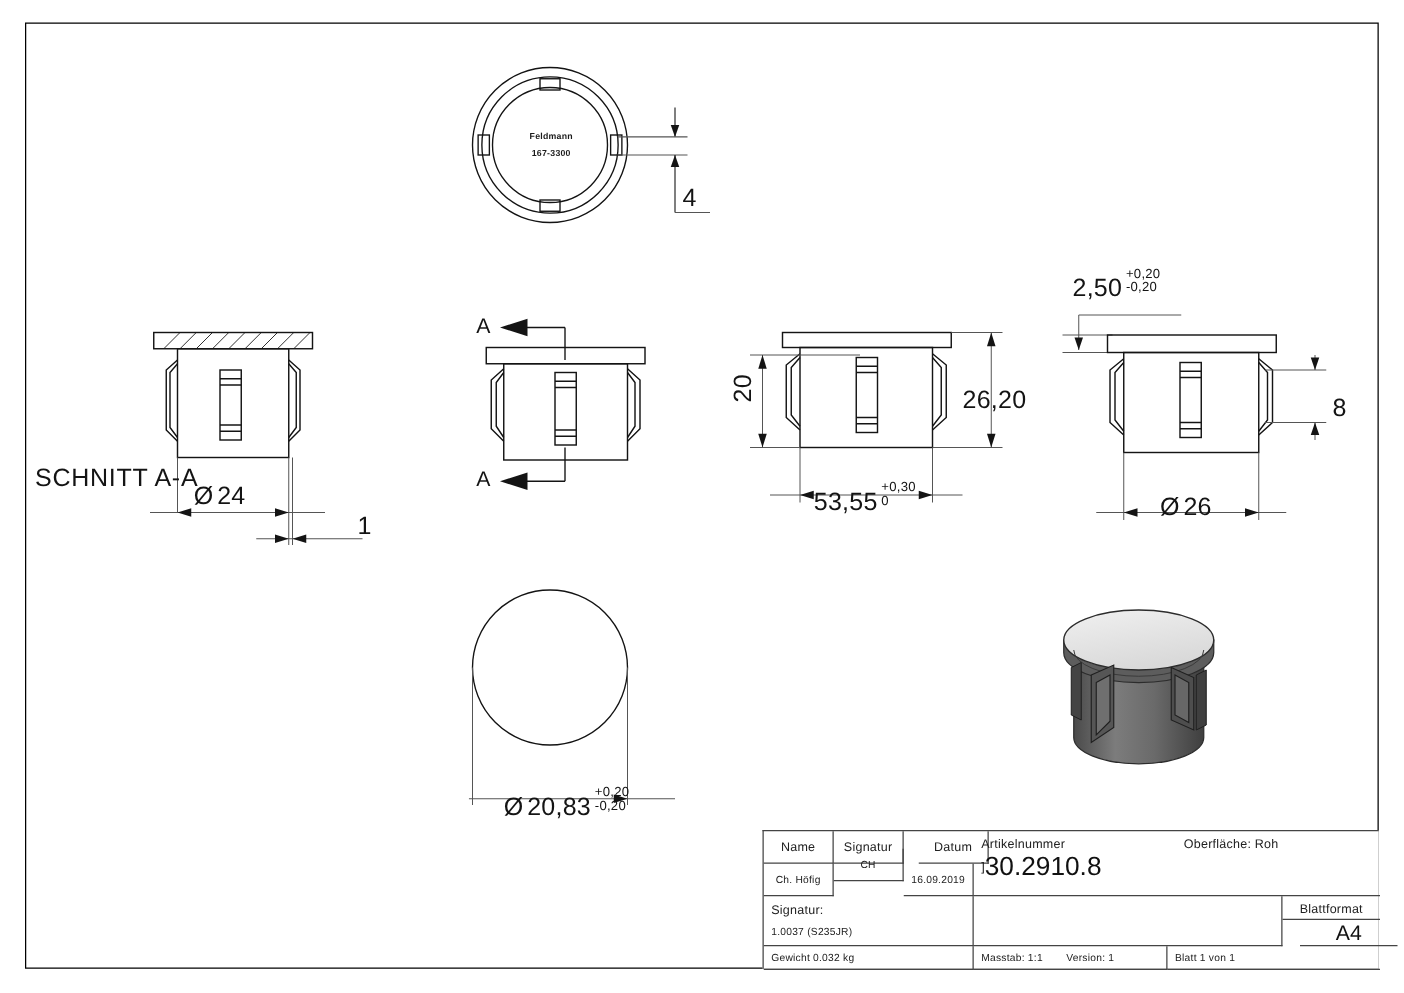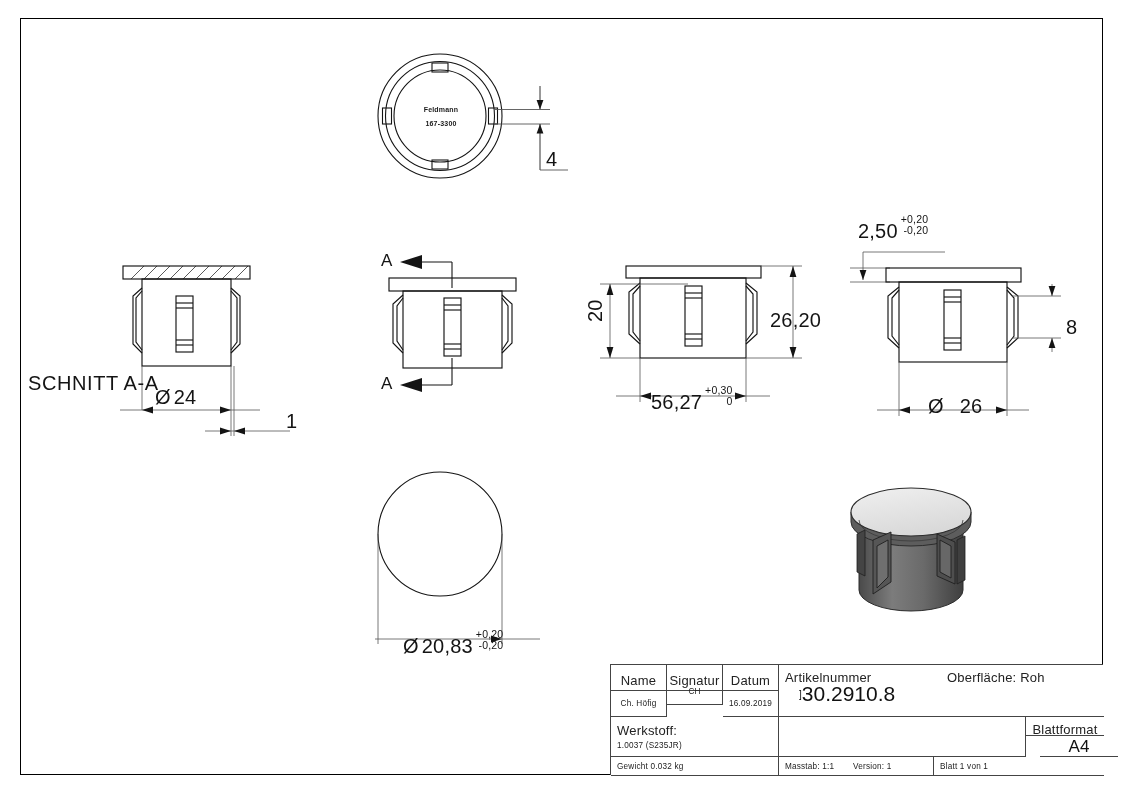--- a/index.html
+++ b/index.html
@@ -43,21 +43,21 @@
   .dim {
     font-size: 20px;
     letter-spacing: 0.2px;
   }
   .tol {
     display: inline-block;
     font-size: 10.5px;
     line-height: 10.5px;
     vertical-align: 0.42em;
     margin-left: 3px;
-    text-align: right;
+    text-align: left;
   }
   .tol span { display: block; }
   .sect-label {
     font-size: 20px;
     letter-spacing: 0.6px;
   }
   .view-letter {
     font-size: 17px;
     font-weight: 400;
   }
@@ -83,34 +83,34 @@
   }
   #title-block .cell {
     position: absolute;
     box-sizing: border-box;
     border-right: 1.4px solid #444;
     border-bottom: 1.4px solid #444;
     overflow: hidden;
   }
   #title-block .lbl {
     position: absolute;
-    font-size: 13px;
+    font-size: 10px;
     color: #222;
     letter-spacing: 0.2px;
   }
   #title-block .val {
     position: absolute;
     font-size: 8.2px;
     color: #222;
     letter-spacing: 0.2px;
   }
   .tb-center { width: 100%; text-align: center; }
   #artnr {
     position: absolute;
-    left: 20px;
+    left: 6px;
     top: 17px;
     font-size: 21px;
     letter-spacing: 0px;
     color: #111;
     text-align: center;
   }
   #artnr .lead {
     font-size: 10px;
     vertical-align: 3px;
     letter-spacing: 0;
@@ -290,21 +290,21 @@
         <line x1="158" y1="108" x2="158" y2="152"></line>
         <line x1="28" y1="146" x2="182" y2="146"></line>
       </g>
       <polygon points="52,146 63,142.6 63,149.4" fill="#141414"></polygon>
       <polygon points="158,146 147,142.6 147,149.4" fill="#141414"></polygon>
     </svg>
   </div>
   <div class="txt dim" style="left:584px; top:322px; transform:rotate(-90deg); transform-origin:left top;">20</div>
   <div class="txt dim" style="left:770px; top:309px;">26,20</div>
   <div class="txt dim" style="left:651px; top:385px;">
-    <span>56,27</span><span class="tol">
+    <span>53,55</span><span class="tol">
       <span>+0,30</span>
       <span>0</span>
     </span>
   </div>
 
   <div class="abs" style="left:845px; top:248px;">
     <svg width="235" height="180" viewBox="0 0 235 180">
 
       <g stroke="#555" stroke-width="0.8">
         <line x1="18" y1="4" x2="18" y2="32"></line>
@@ -349,21 +349,21 @@
     </svg>
   </div>
   <div class="txt dim" style="left:858px; top:214px;">
     <span>2,50</span><span class="tol">
       <span>+0,20</span>
       <span>-0,20</span>
     </span>
   </div>
   <div class="txt dim" style="left:1066px; top:316px;">8</div>
   <div class="txt dim" style="left:928px; top:395px;">
-    <span>Ø</span><span style="margin-left:16px;">26</span>
+    <span>Ø</span><span style="margin-left:3px;">26</span>
   </div>
 
   <div class="abs" style="left:375px; top:462px;">
     <svg width="220" height="195" viewBox="0 0 220 195">
       <circle cx="65" cy="72" r="62" fill="none" stroke="#141414" stroke-width="1.1"></circle>
       <g stroke="#555" stroke-width="0.8">
         <line x1="3" y1="72" x2="3" y2="182"></line>
         <line x1="127" y1="72" x2="127" y2="182"></line>
         <line x1="0" y1="177" x2="165" y2="177"></line>
       </g>
@@ -421,21 +421,21 @@
   </div>
 
   <div id="title-block">
 
     <div class="cell" style="left:0; top:0; width:56px; height:26px;">
       <div class="lbl tb-center" style="top:8px;">Name</div>
     </div>
     <div class="cell" style="left:56px; top:0; width:56px; height:26px;">
       <div class="lbl tb-center" style="top:8px;">Signatur</div>
     </div>
-    <div class="cell" style="left:112px; top:0; width:56px; height:26px;">
+    <div class="cell" style="left:124px; top:0; width:56px; height:26px;">
       <div class="lbl tb-center" style="top:8px;">Datum</div>
     </div>
     <div class="cell" style="left:0; top:26px; width:56px; height:26px;">
       <div class="val tb-center" style="top:8px;">Ch. Höfig</div>
     </div>
     <div class="cell" style="left:56px; top:14px; width:56px; height:26px;">
       <div class="val tb-center" style="top:8px;">CH</div>
     </div>
     <div class="cell" style="left:112px; top:26px; width:56px; height:26px;">
       <div class="val tb-center" style="top:8px;">16.09.2019</div>
@@ -443,21 +443,21 @@
 
     <div class="cell" style="left:168px; top:0; width:325px; height:52px; border-right:none;">
       <div class="lbl" style="left:6px; top:5px;">Artikelnummer</div>
       <div class="lbl" style="left:168px; top:5px;">Oberfläche:  Roh</div>
       <div id="artnr">
         <span class="lead">]</span><span>30.2910.8</span>
       </div>
     </div>
 
     <div class="cell" style="left:0; top:52px; width:168px; height:40px;">
-      <div class="lbl" style="left:6px; top:6px;">Werkstoff:</div>
+      <div class="lbl" style="left:6px; top:6px;">Signatur:</div>
       <div class="val" style="left:6px; top:24px;">1.0037 (S235JR)</div>
     </div>
     <div class="cell" style="left:168px; top:52px; width:247px; height:40px;"></div>
     <div class="cell" style="left:415px; top:52px; width:78px; height:19px; border-right:none;">
       <div class="lbl tb-center" style="top:5px;">Blattformat</div>
     </div>
     <div class="cell" style="left:429px; top:71px; width:78px; height:21px; border-right:none;">
       <div id="blattformat-val" style="top:1px;">A4</div>
     </div>
 

